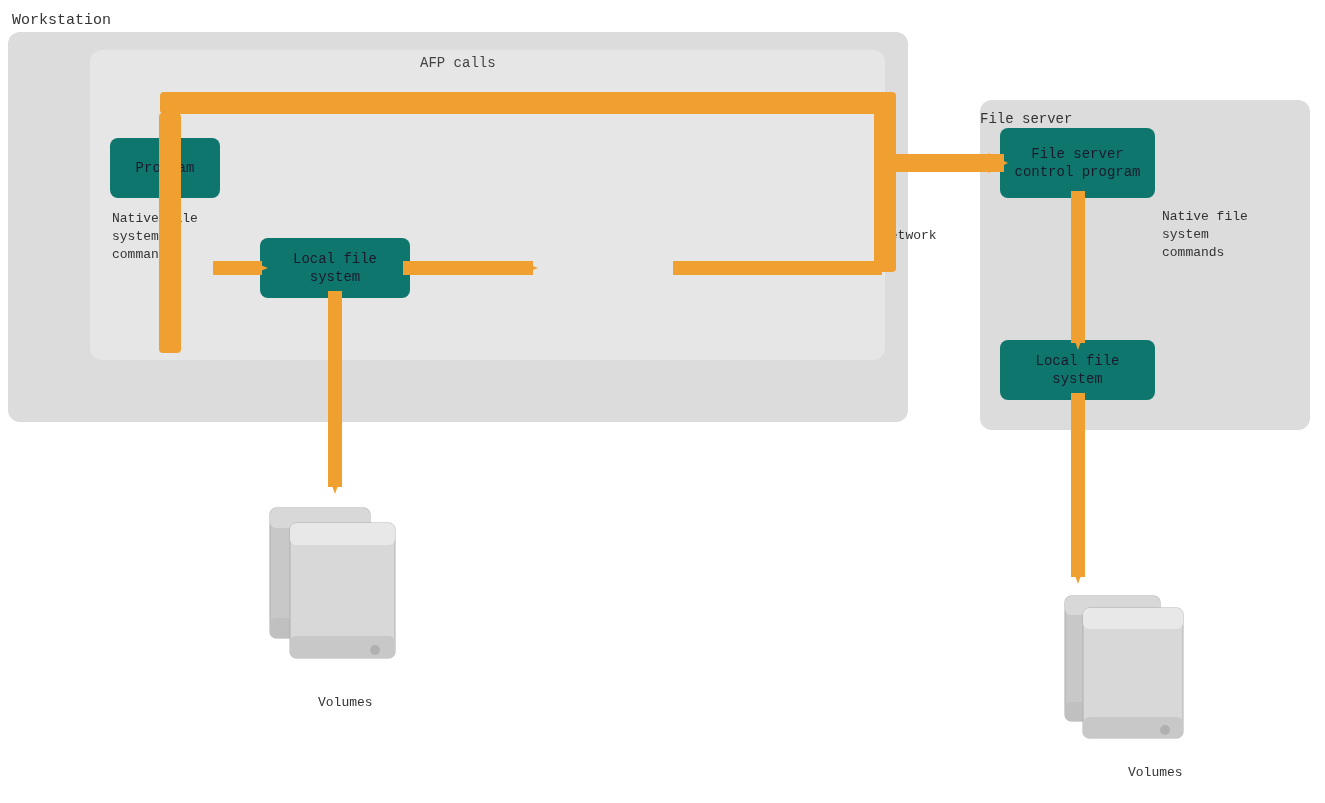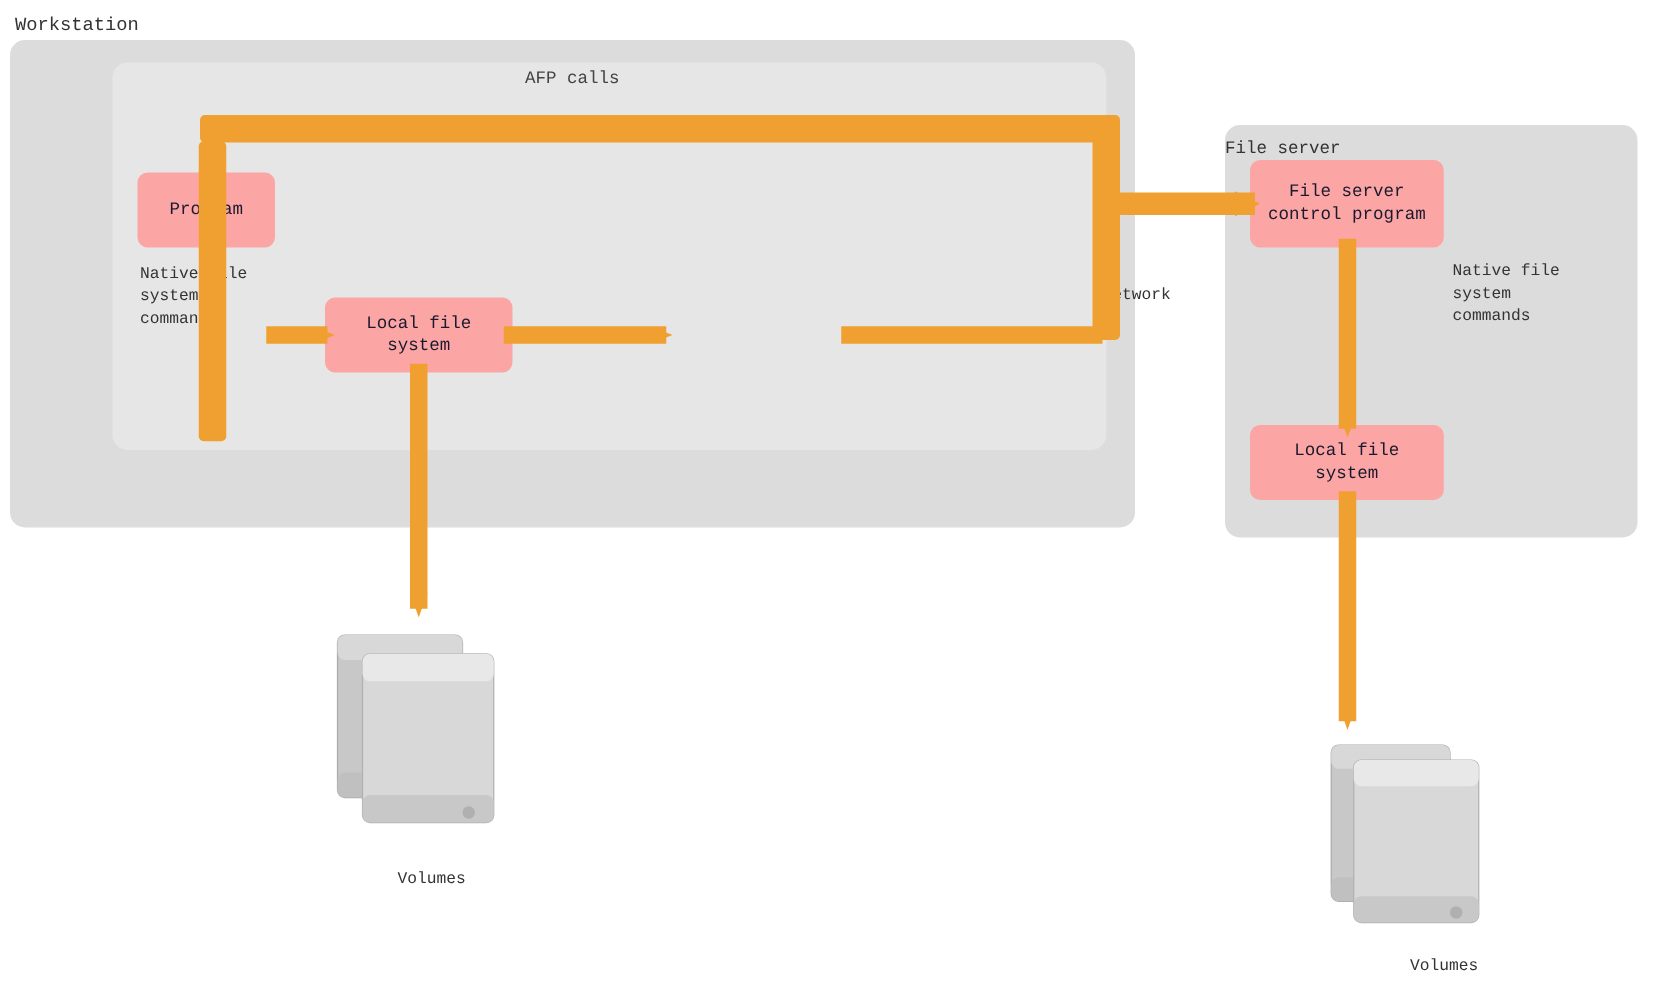--- a/index.html
+++ b/index.html
@@ -31,21 +31,21 @@
     
     .section-box {
       position: absolute;
       border-radius: 12px;
       background: #e0e0e0;
     }
 
     
     .blue-box {
       position: absolute;
-      background: #fca5a5;
+      background: #0f766e;
       border-radius: 8px;
       display: flex;
       align-items: center;
       justify-content: center;
       text-align: center;
       font-size: 14px;
       color: #1a1a2e;
       line-height: 1.3;
       padding: 12px 12px;
     }

